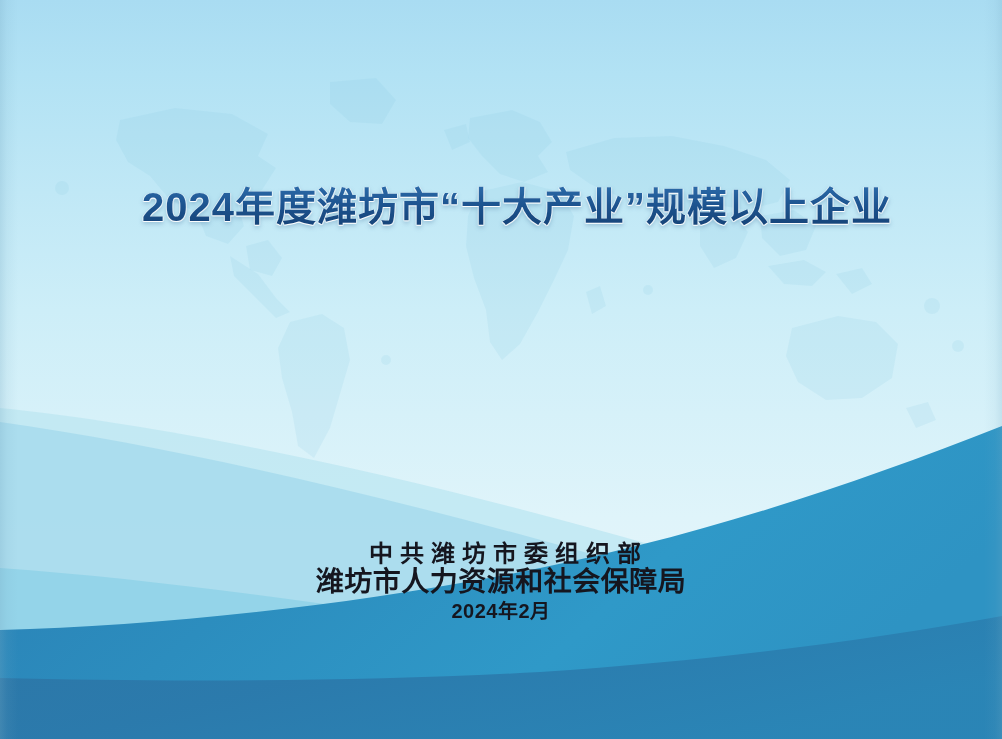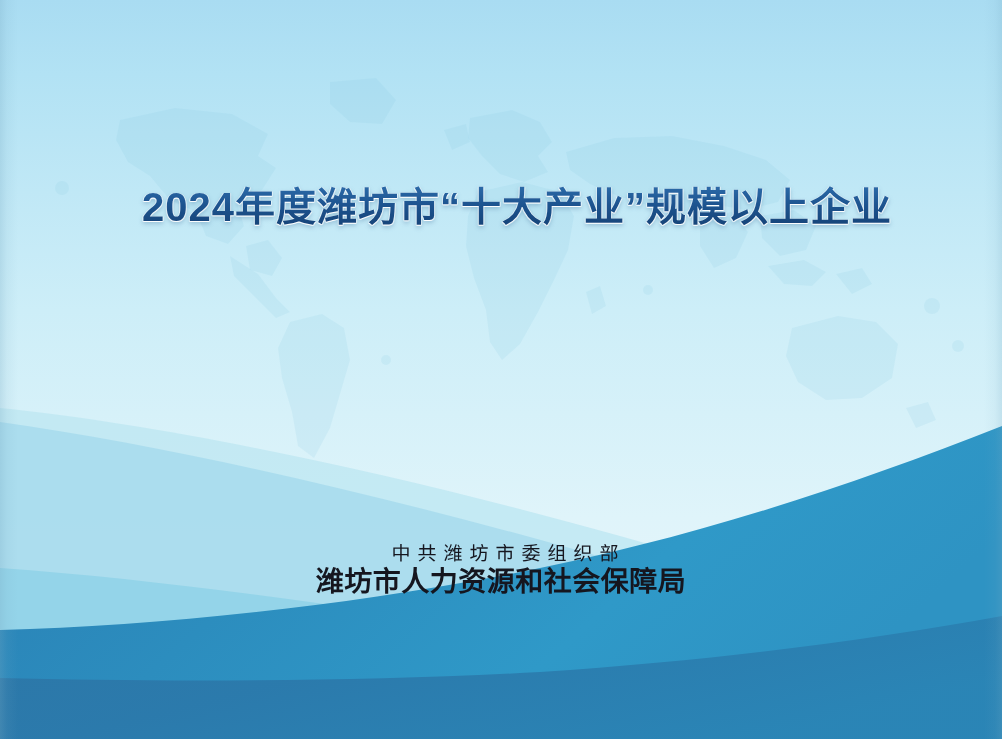--- a/index.html
+++ b/index.html
@@ -111,22 +111,22 @@
   #issuer-block {
     position: absolute;
     left: 0;
     top: 540px;
     width: 1002px;
     text-align: center;
     pointer-events: none;
   }
   .issuer-org {
     font-family: "Liberation Sans", "DejaVu Sans", sans-serif;
-    font-weight: normal;
-    font-size: 19px;
+    font-weight: bold;
+    font-size: 24px;
     line-height: 27px;
     letter-spacing: 7px;
     text-indent: 7px;
     color: #15161f;
     padding-left: 8px;
   }
   .issuer-bureau {
     font-family: "Liberation Sans", "DejaVu Sans", sans-serif;
     font-weight: bold;
     font-size: 28px;
@@ -229,15 +229,16 @@
 
   <div id="edge-shade"></div>
 
   <div id="title-block">
     <div class="title-line1">2024年度潍坊市“十大产业”规模以上企业</div>
   </div>
 
   <div id="issuer-block">
     <div class="issuer-org">中共潍坊市委组织部</div>
     <div class="issuer-bureau">潍坊市人力资源和社会保障局</div>
+    <div class="issuer-date">2024年2月</div>
   </div>
 
 </div>
 
 </body></html>

